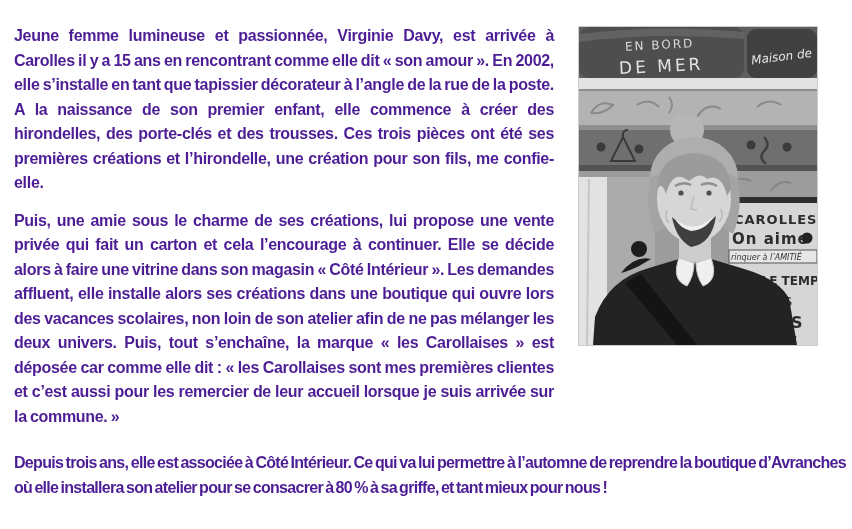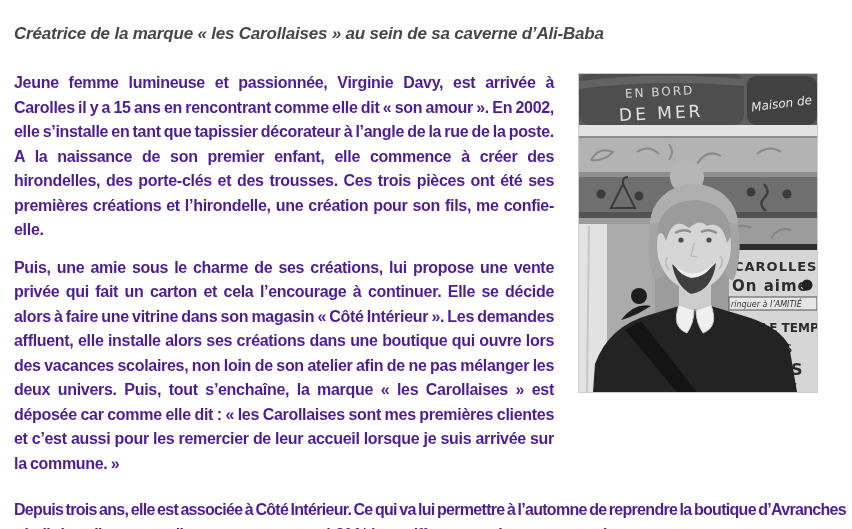--- a/index.html
+++ b/index.html
@@ -45,21 +45,20 @@
     letter-spacing:-0.7px;
     word-spacing:-1.5px;
   }
   svg text { font-family:"DejaVu Sans", sans-serif; }
 </style>
 </head>
 <body>
 
 <div class="page">
 
-  <h2 class="heading">Créatrice de la marque «&nbsp;les Carollaises&nbsp;» au sein de sa caverne d’Ali-Baba</h2>
 
   <div class="content">
 
     <div class="text-col">
       <p class="para">Jeune femme lumineuse et passionnée, Virginie Davy, est arrivée à Carolles il y a 15 ans en rencontrant comme elle dit «&nbsp;son amour&nbsp;». En 2002, elle s’installe en tant que tapissier décorateur à l’angle de la rue de la poste. A la naissance de son premier enfant, elle commence à créer des hirondelles, des porte-clés et des trousses. Ces trois pièces ont été ses premières créations et l’hirondelle, une création pour son fils, me confie-elle.</p>
       <p class="para">Puis, une amie sous le charme de ses créations, lui propose une vente privée qui fait un carton et cela l’encourage à continuer. Elle se décide alors à faire une vitrine dans son magasin «&nbsp;Côté Intérieur&nbsp;». Les demandes affluent, elle installe alors ses créations dans une boutique qui ouvre lors des vacances scolaires, non loin de son atelier afin de ne pas mélanger les deux univers. Puis, tout s’enchaîne, la marque «&nbsp;les Carollaises&nbsp;» est déposée car comme elle dit&nbsp;:&nbsp;«&nbsp;les Carollaises sont mes premières clientes et c’est aussi pour les remercier de leur accueil lorsque je suis arrivée sur la commune.&nbsp;»</p>
     </div>
 
     <figure class="photo" style="margin-right:0">
       <svg viewBox="0 0 238 318" width="238" height="318">

